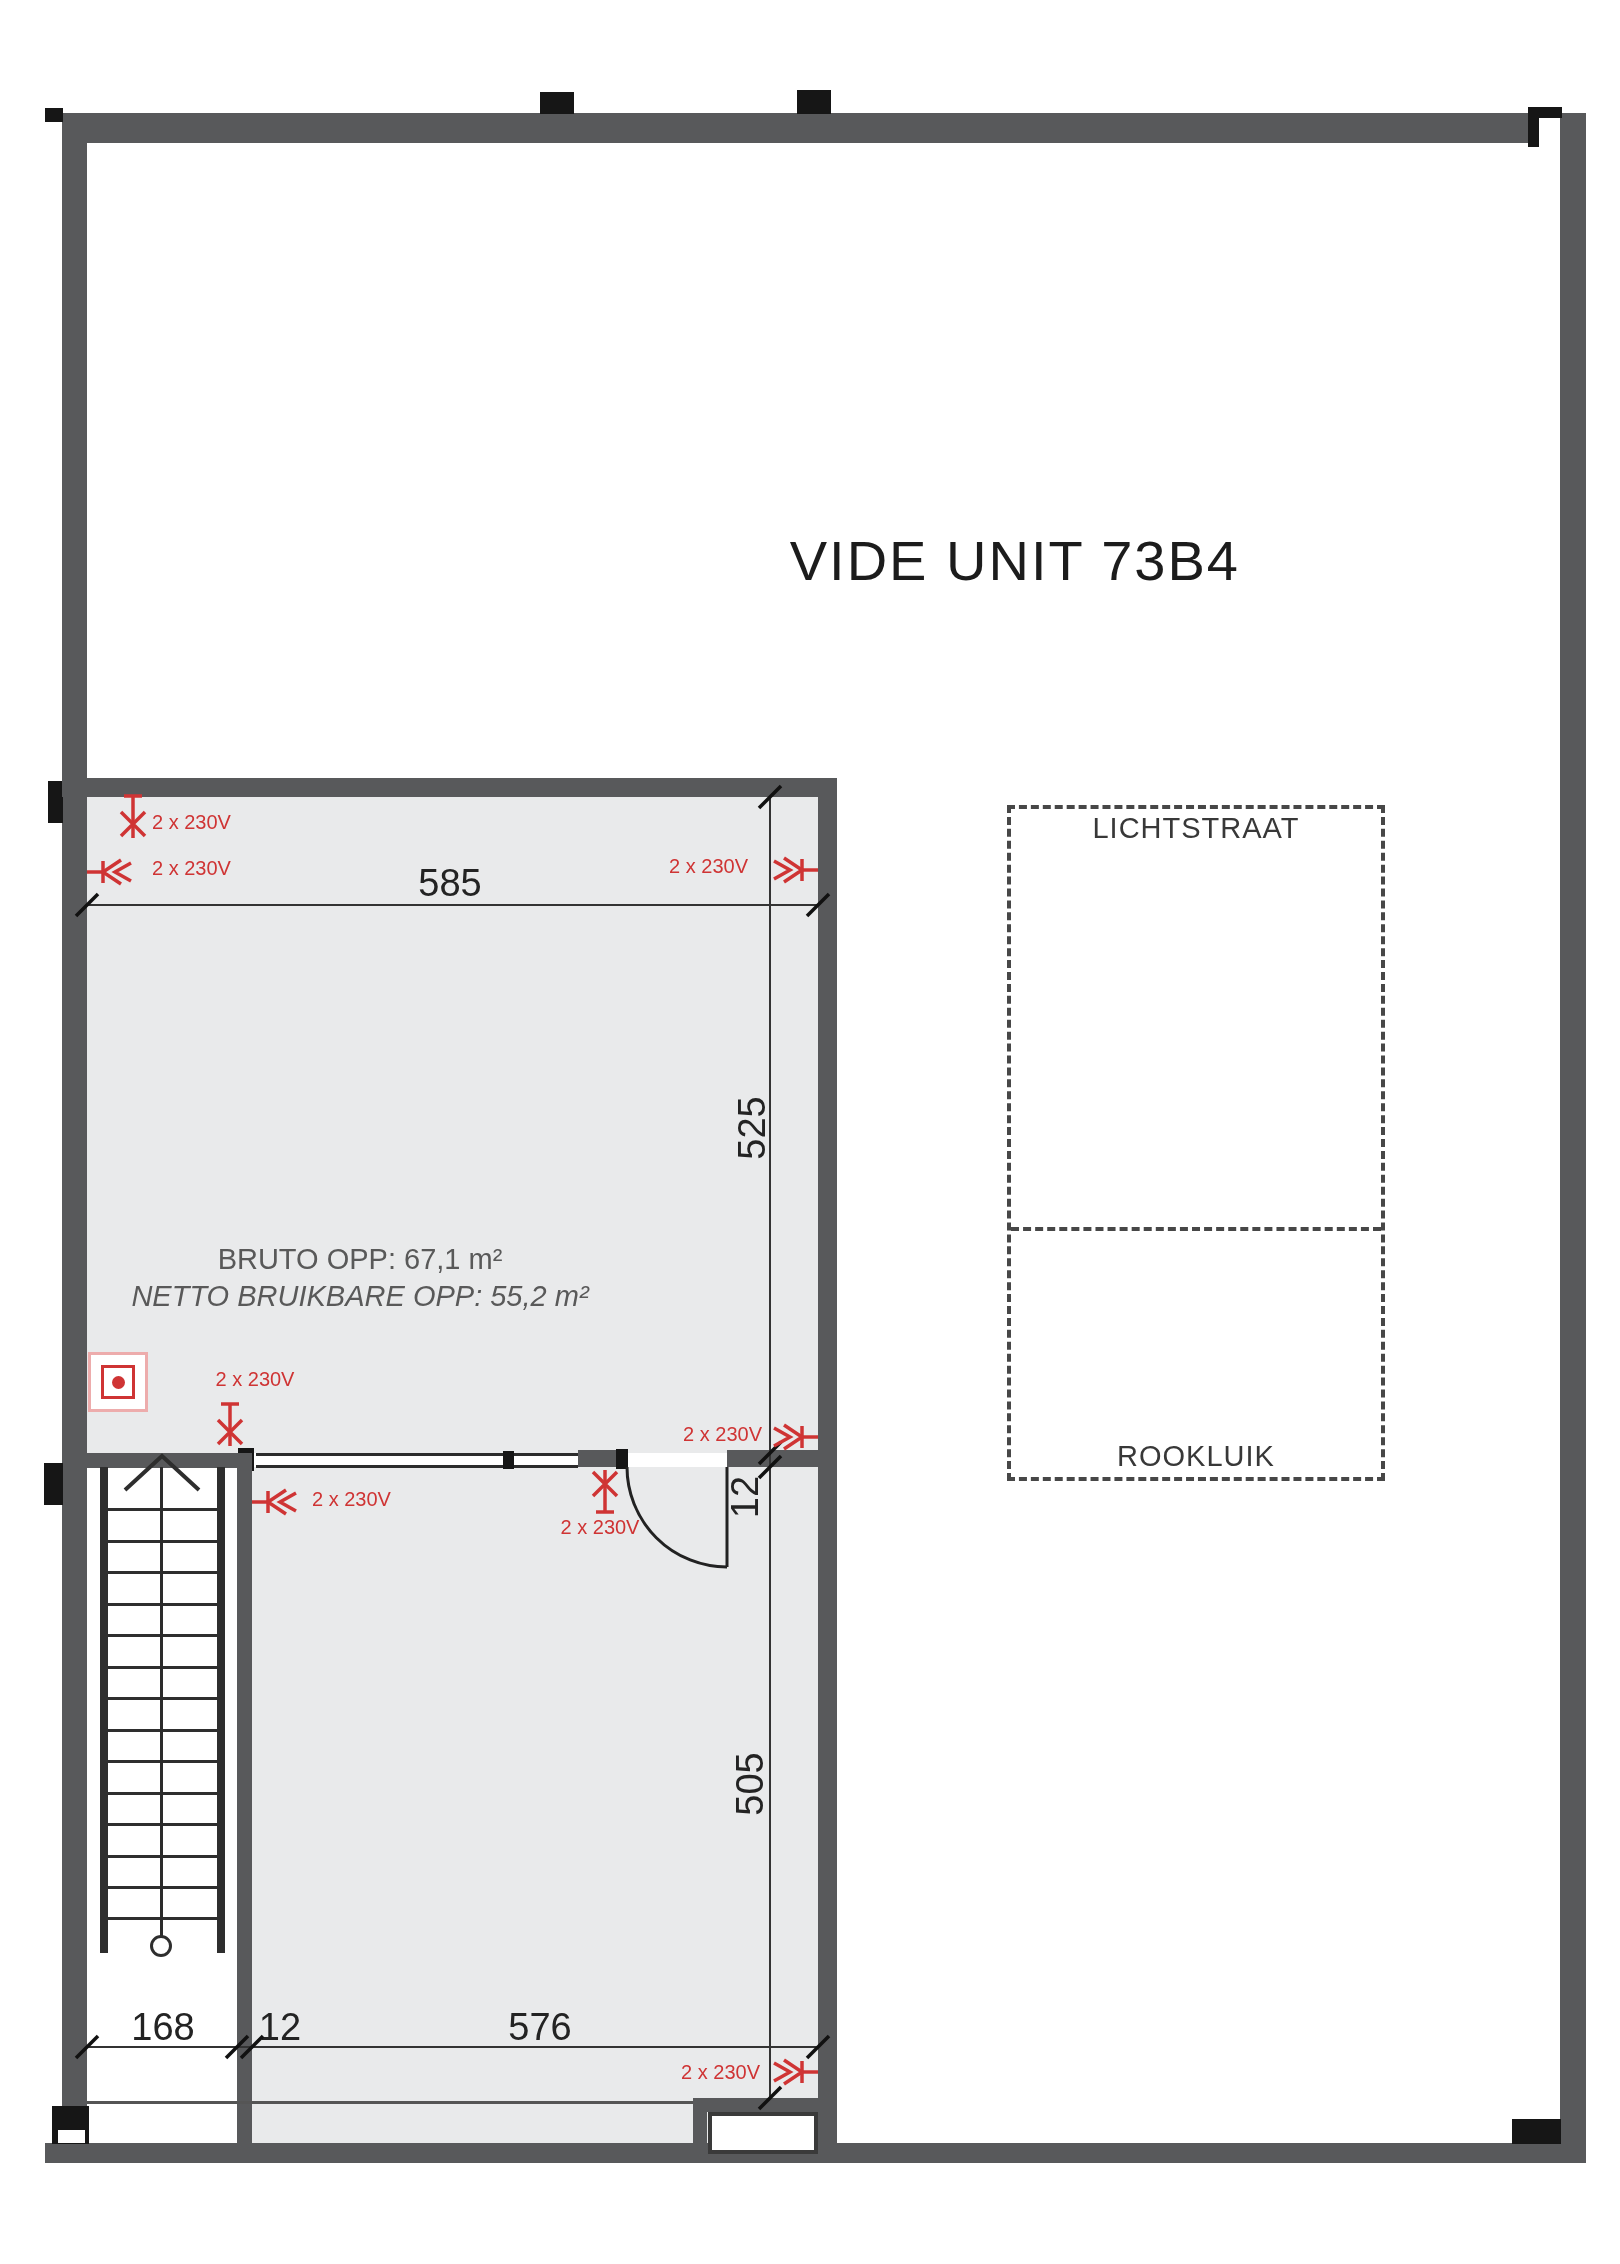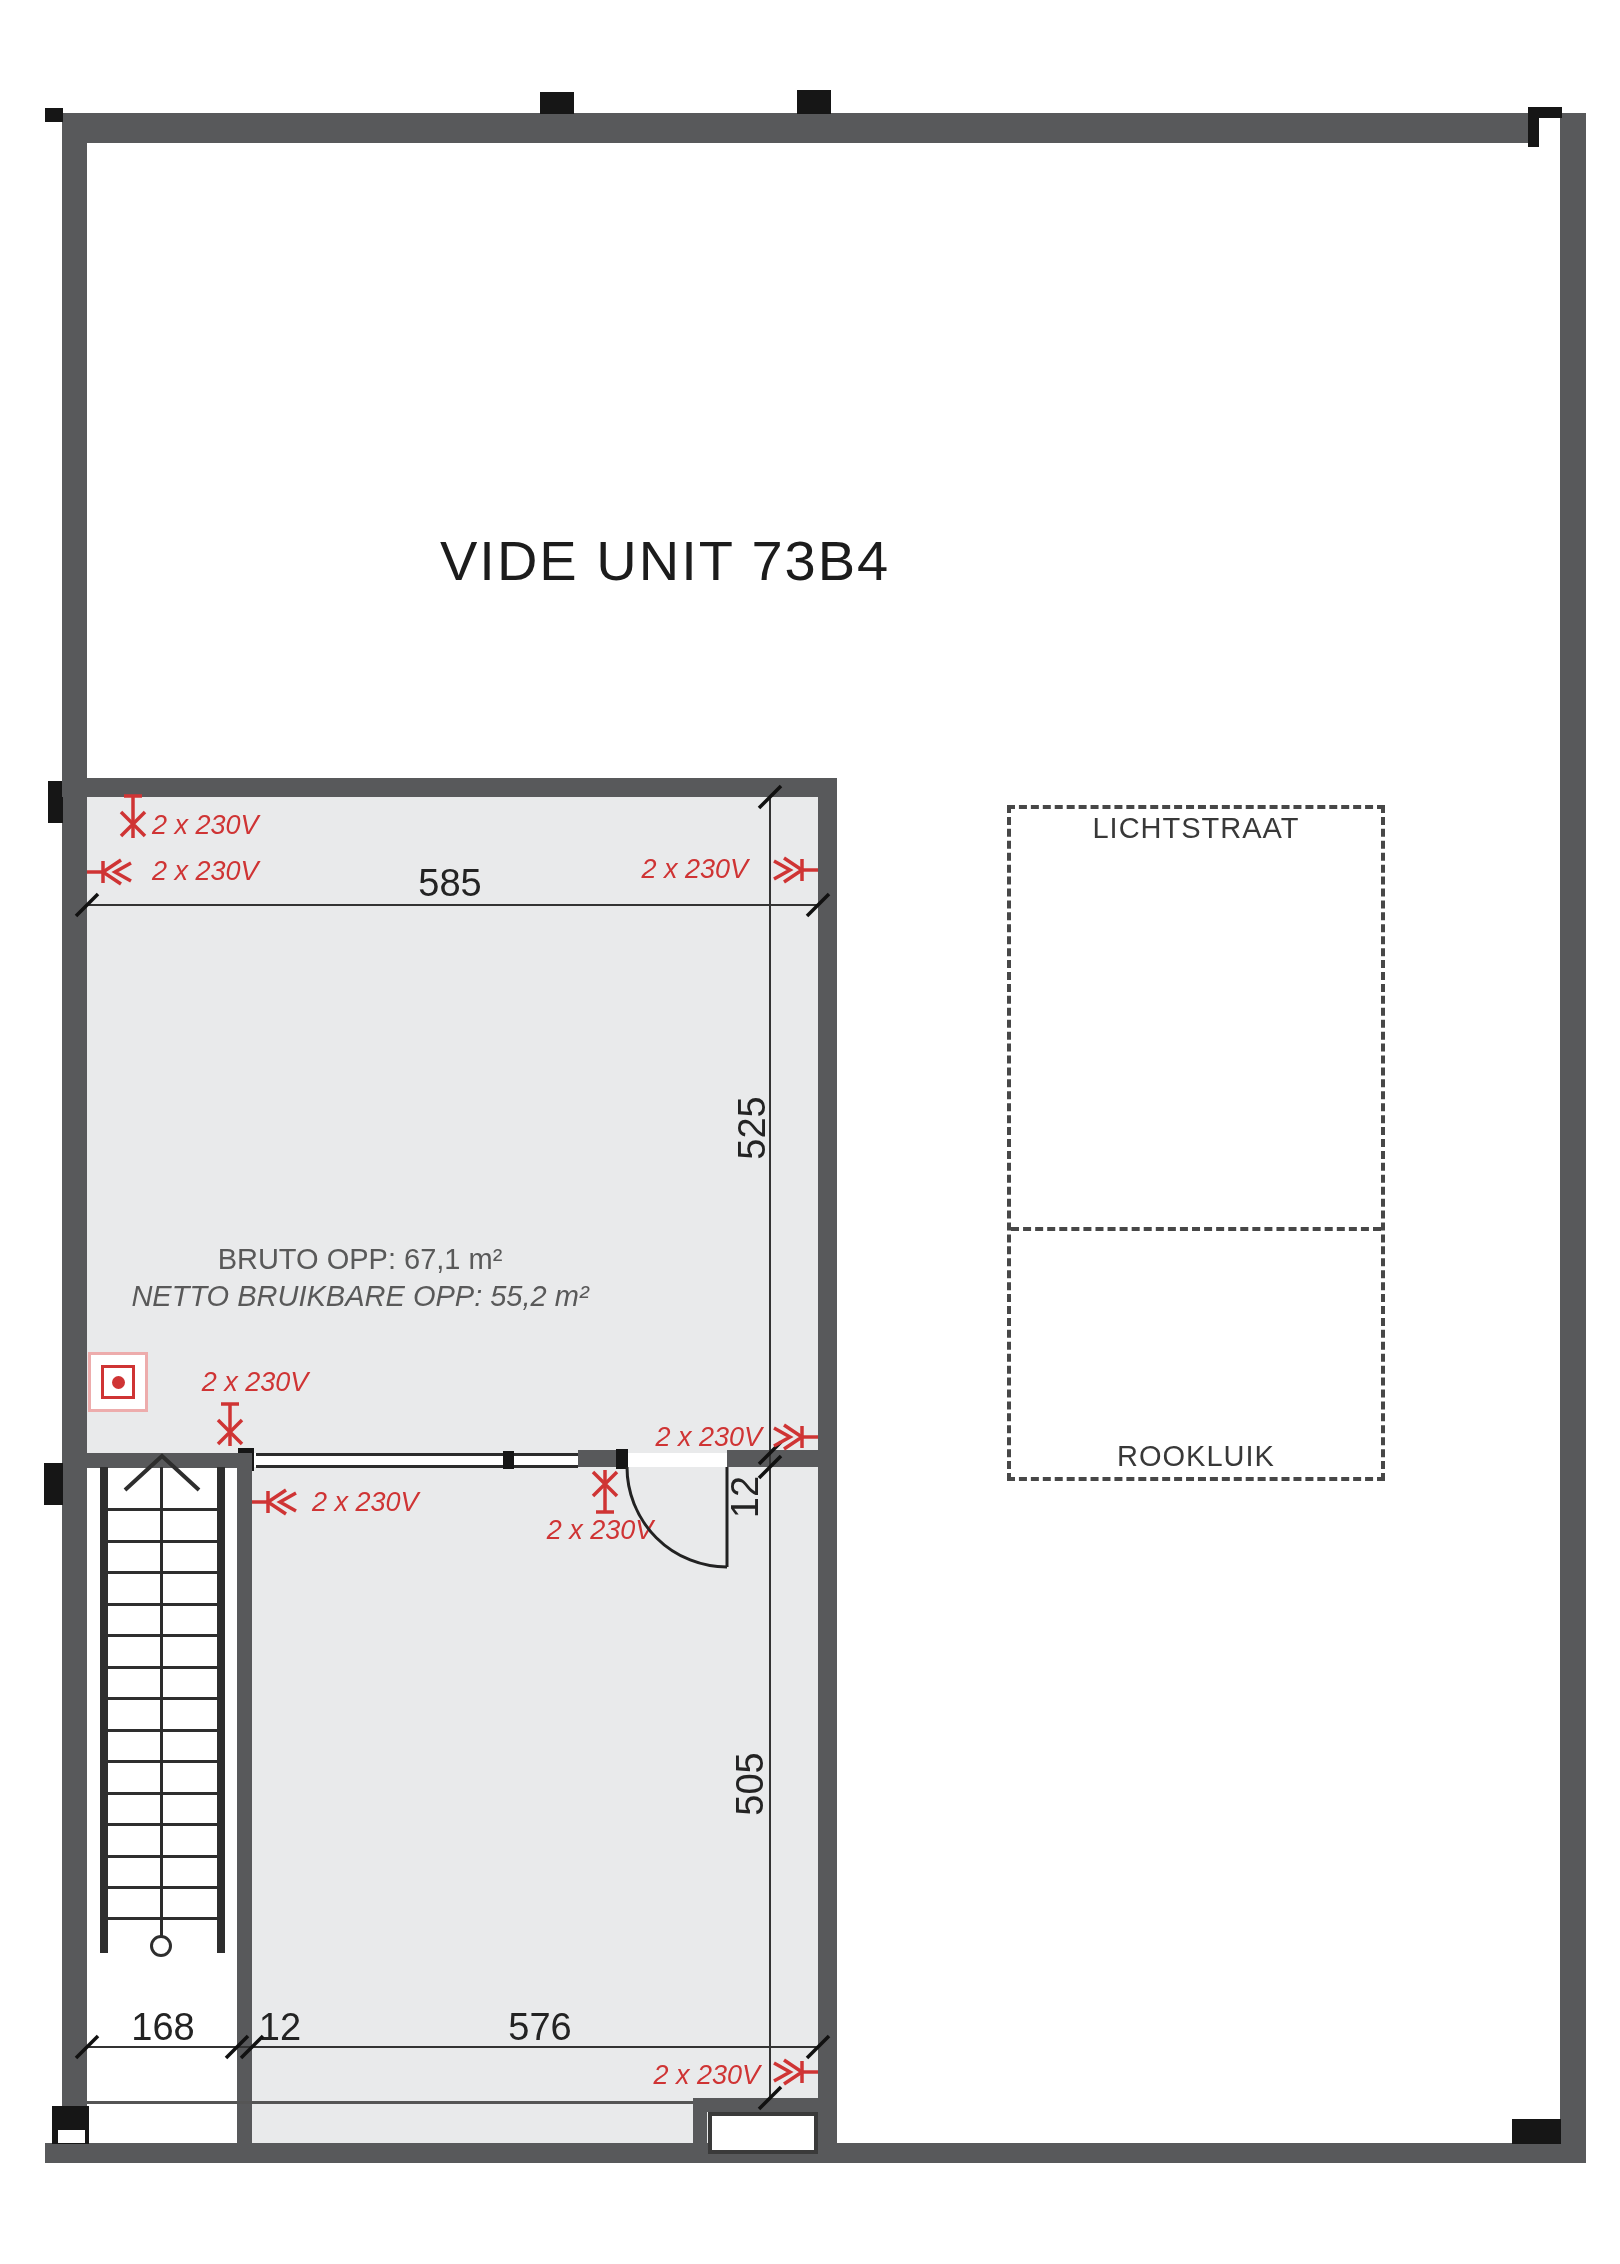--- a/index.html
+++ b/index.html
@@ -12,27 +12,26 @@
   .white{position:absolute;background:#ffffff;}
   .floor{position:absolute;background:var(--floor,#e9eaeb);}
   .thin{position:absolute;background:var(--line,#2c2c2c);}
   .dimline{position:absolute;background:#333333;}
   .dimtext{
     position:absolute;color:#232323;font-size:38px;line-height:1;
     text-align:center;white-space:nowrap;
   }
   .rot{transform:rotate(-90deg);}
   .redtext{
-    position:absolute;color:var(--red,#cf3434);font-size:27px;line-height:1;
+    position:absolute;color:var(--red,#cf3434);font-size:20px;line-height:1;
     white-space:nowrap;
-    font-style:italic;
   }
   .title{
     position:absolute;color:#1c1c1c;font-size:56px;letter-spacing:2px;
-    text-align:left;white-space:nowrap;
+    text-align:right;white-space:nowrap;
   }
   .roomname{
     position:absolute;color:#1f1f1f;font-size:40px;font-weight:bold;
     text-align:center;white-space:nowrap;letter-spacing:1px;
   }
   .areatext{
     position:absolute;color:#595959;font-size:29px;text-align:center;white-space:nowrap;
   }
   .dashbox{
     position:absolute;border:4px dashed var(--dash,#474747);background:transparent;

